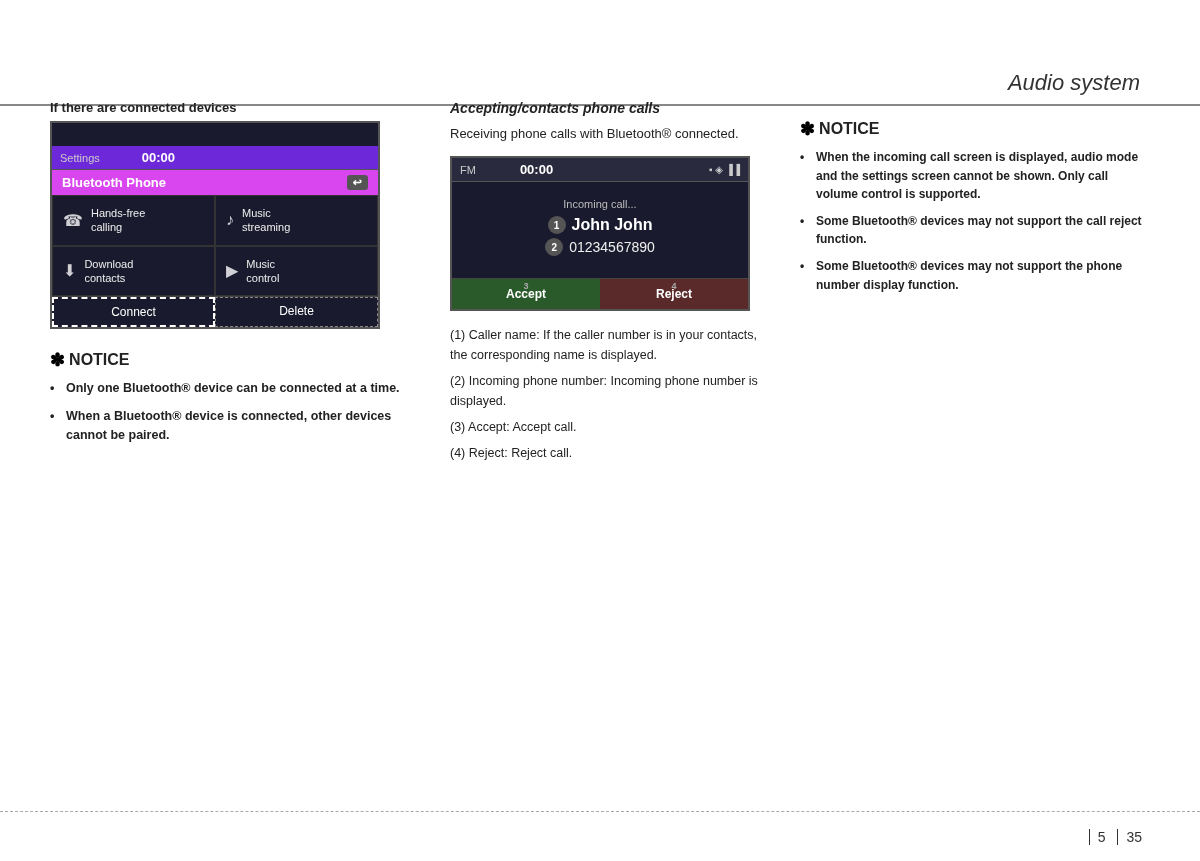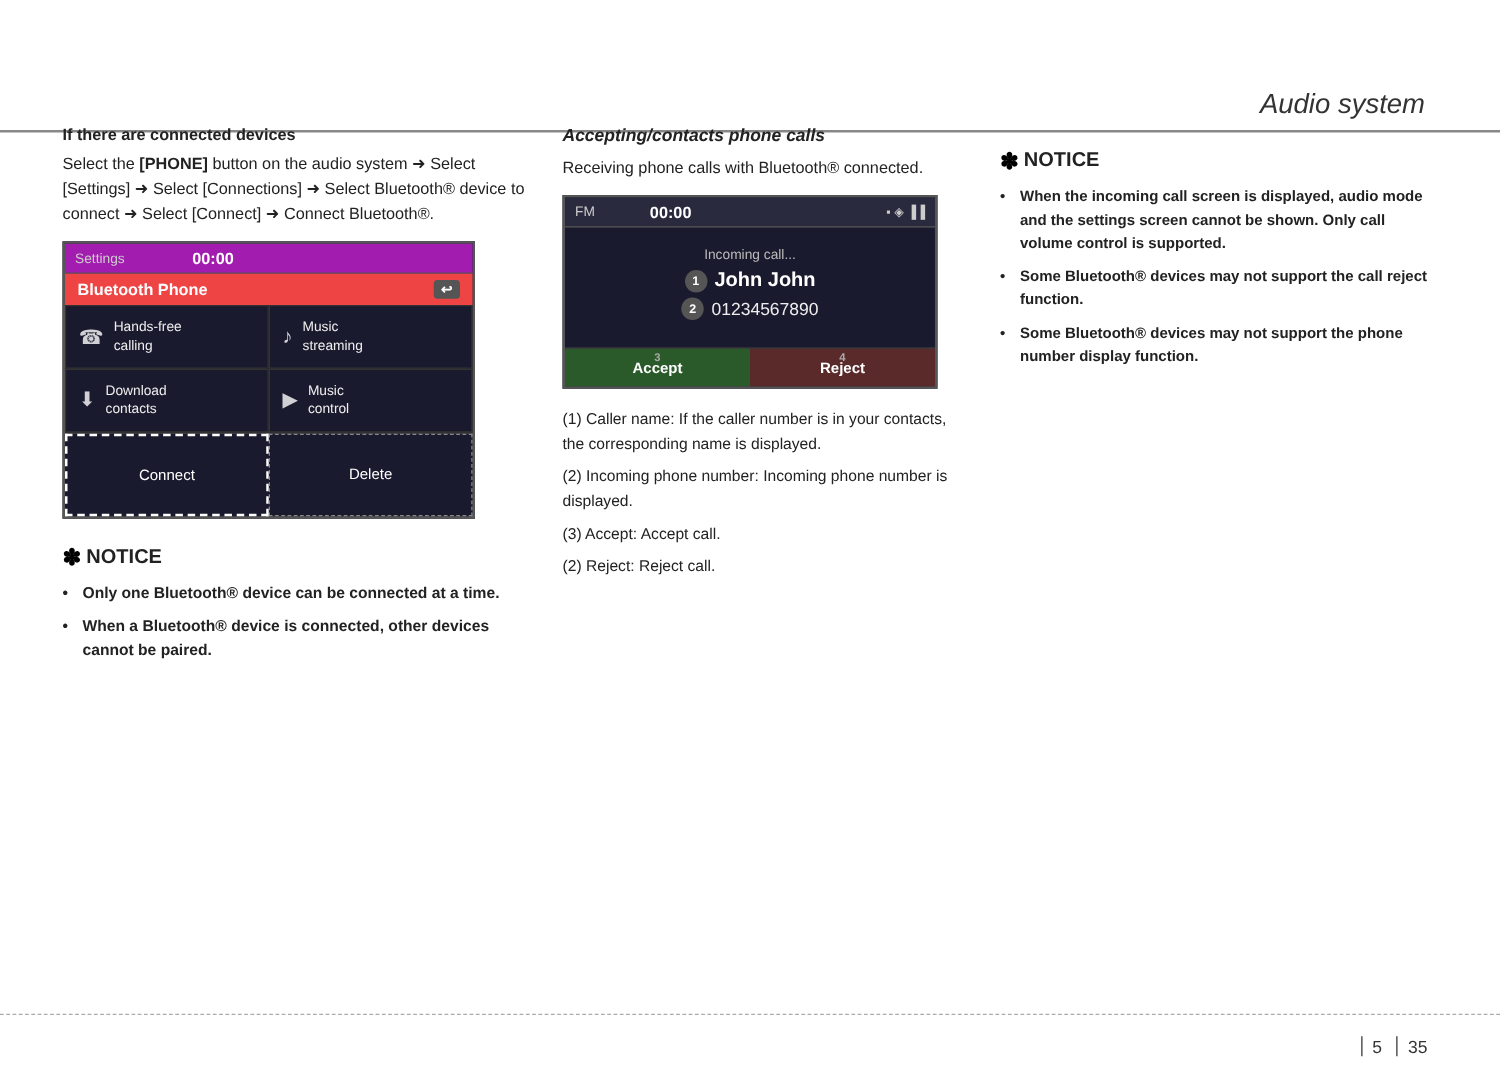--- a/index.html
+++ b/index.html
@@ -99,40 +99,41 @@
     
     .settings-screen {
       border: 2px solid #555;
       background: #1a1a2e;
       color: #fff;
       width: 330px;
       margin-bottom: 20px;
       font-size: 12px;
     }
     .settings-top-bar {
-      background: #a21caf;
+      background: #6d28d9;
       display: flex;
       align-items: center;
       padding: 4px 8px;
-      gap: 24px;
+      gap: 12px;
       font-size: 12px;
       border-bottom: 1px solid #555;
+      margin-top: 23px;
     }
     .settings-top-bar .label {
       font-size: 11px;
       color: #ccc;
     }
     .settings-top-bar .time {
       font-size: 13px;
       font-weight: bold;
       color: #fff;
       margin-left: 30px;
     }
     .bluetooth-phone-bar {
-      background: #ef4444;
+      background: #d946ef;
       padding: 5px 10px;
       display: flex;
       align-items: center;
       justify-content: space-between;
       font-size: 13px;
       font-weight: bold;
     }
     .back-btn {
       background: #555;
       border-radius: 3px;
@@ -161,21 +162,21 @@
     .settings-option .opt-text {
       font-size: 11px;
       line-height: 1.3;
       color: #eee;
     }
     .settings-buttons {
       display: grid;
       grid-template-columns: 1fr 1fr;
     }
     .settings-btn {
-      padding: 24px;
+      padding: 6px;
       text-align: center;
       font-size: 12px;
       color: #fff;
       border: 1px dashed #888;
     }
     .settings-btn.connect {
       border: 2px dashed #fff;
     }
 
     
@@ -353,23 +354,20 @@
 <body>
 
 <div class="header-bar">
   <span class="header-title">Audio system</span>
 </div>
 
 <div class="content">
 
   <div class="col-left">
     <div class="section-heading">If there are connected devices</div>
-    <div class="body-text">
-      Select the <strong>[PHONE]</strong><span> button on the audio system ➜ Select [Settings] ➜ Select [Connections] ➜ Select Bluetooth® device to connect ➜ Select [Connect] ➜ Connect Bluetooth®.</span>
-    </div>
 
     <div class="settings-screen">
       <div class="settings-top-bar">
         <span class="label">Settings</span>
         <span class="time">00:00</span>
       </div>
       <div class="bluetooth-phone-bar">
         <span>Bluetooth Phone</span>
         <span class="back-btn">↩</span>
       </div>
@@ -438,21 +436,21 @@
         <div class="phone-action-btn reject">
           <span class="action-badge">4</span>
           <span>Reject</span>
         </div>
       </div>
     </div>
 
     <div class="call-info-text">(1) Caller name: If the caller number is in your contacts, the corresponding name is displayed.</div>
     <div class="call-info-text">(2) Incoming phone number: Incoming phone number is displayed.</div>
     <div class="call-info-text">(3) Accept: Accept call.</div>
-    <div class="call-info-text">(2) Reject: Reject call.</div>
+    <div class="call-info-text">(4) Reject: Reject call.</div>
   </div>
 
   <div class="col-right">
     <div class="notice-box">
       <div class="notice-title">
         <span class="notice-star">✽</span>
         <span>NOTICE</span>
       </div>
       <ul class="right-notice-list">
         <li>When the incoming call screen is displayed, audio mode and the settings screen cannot be shown. Only call volume control is supported.</li>

